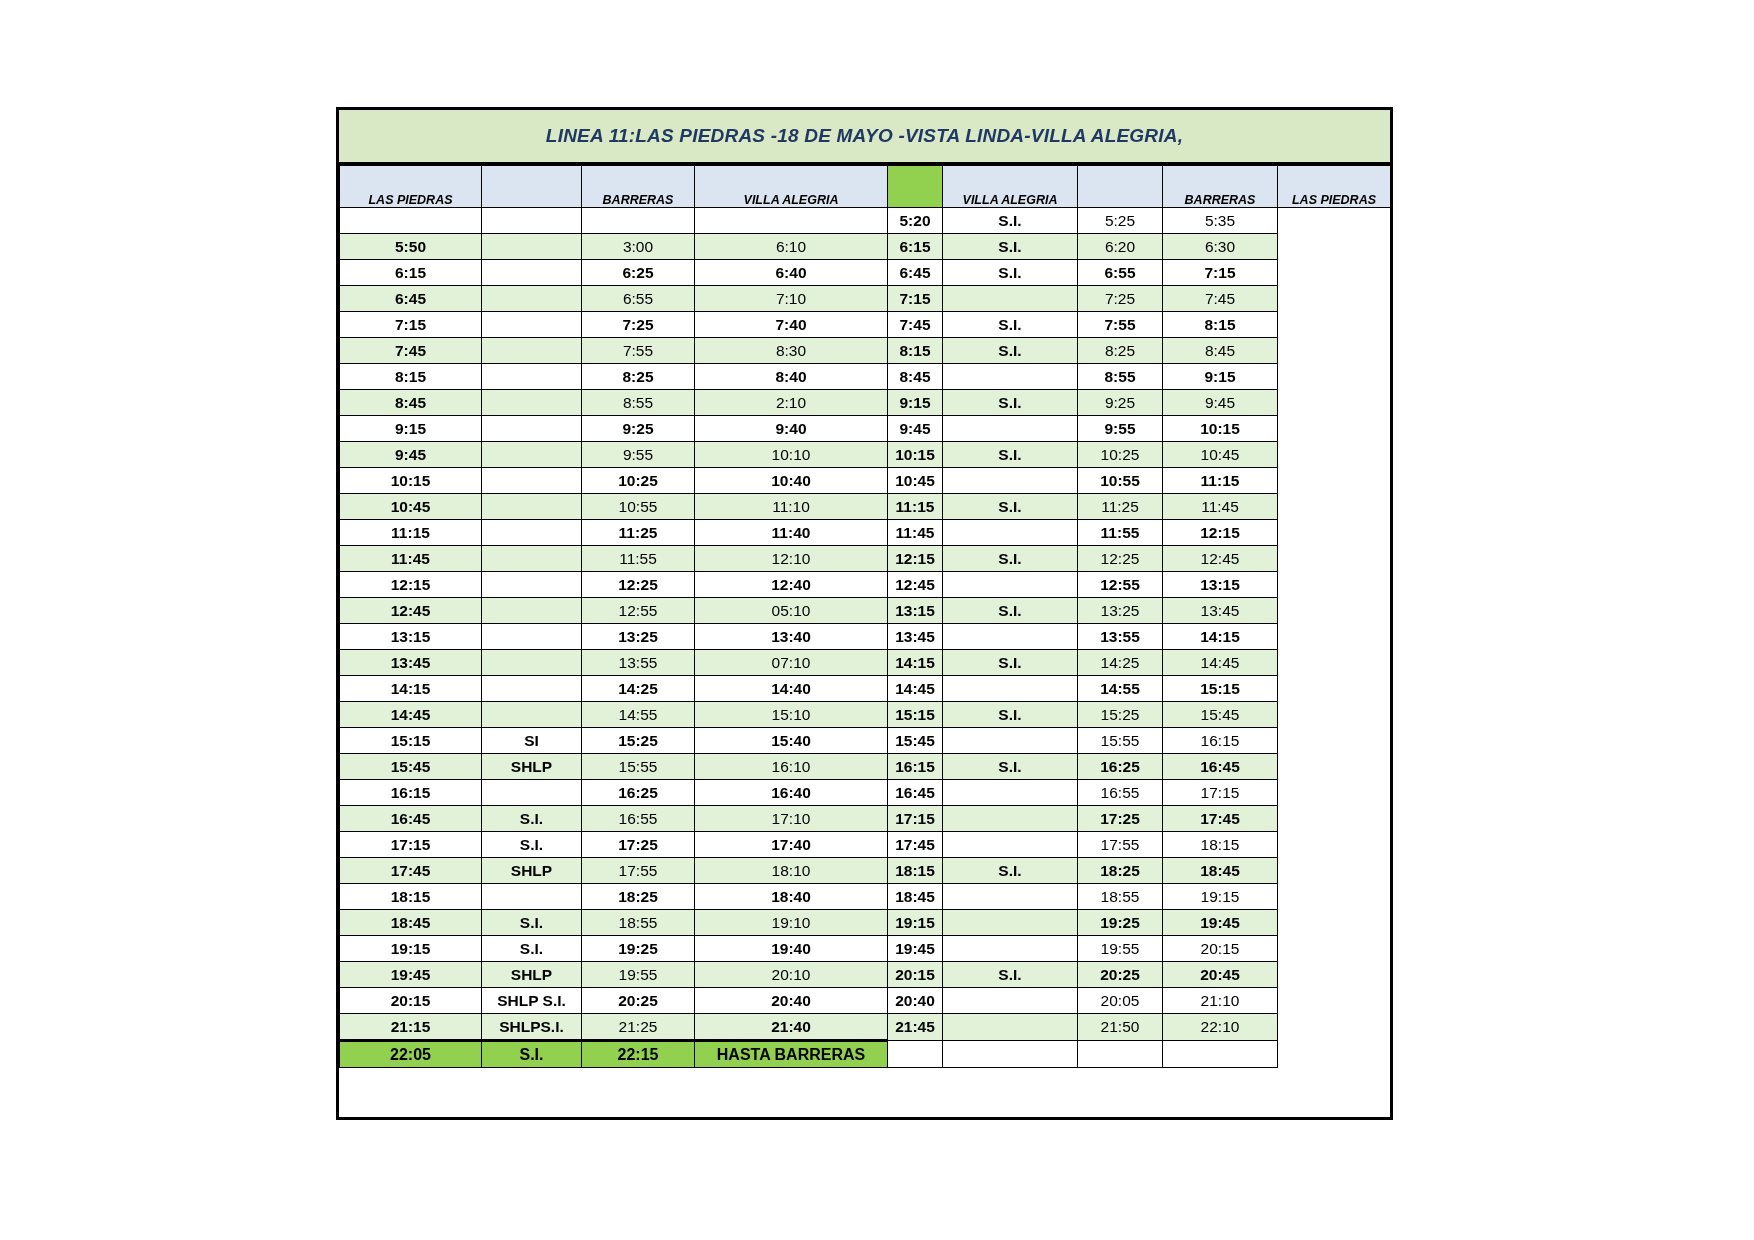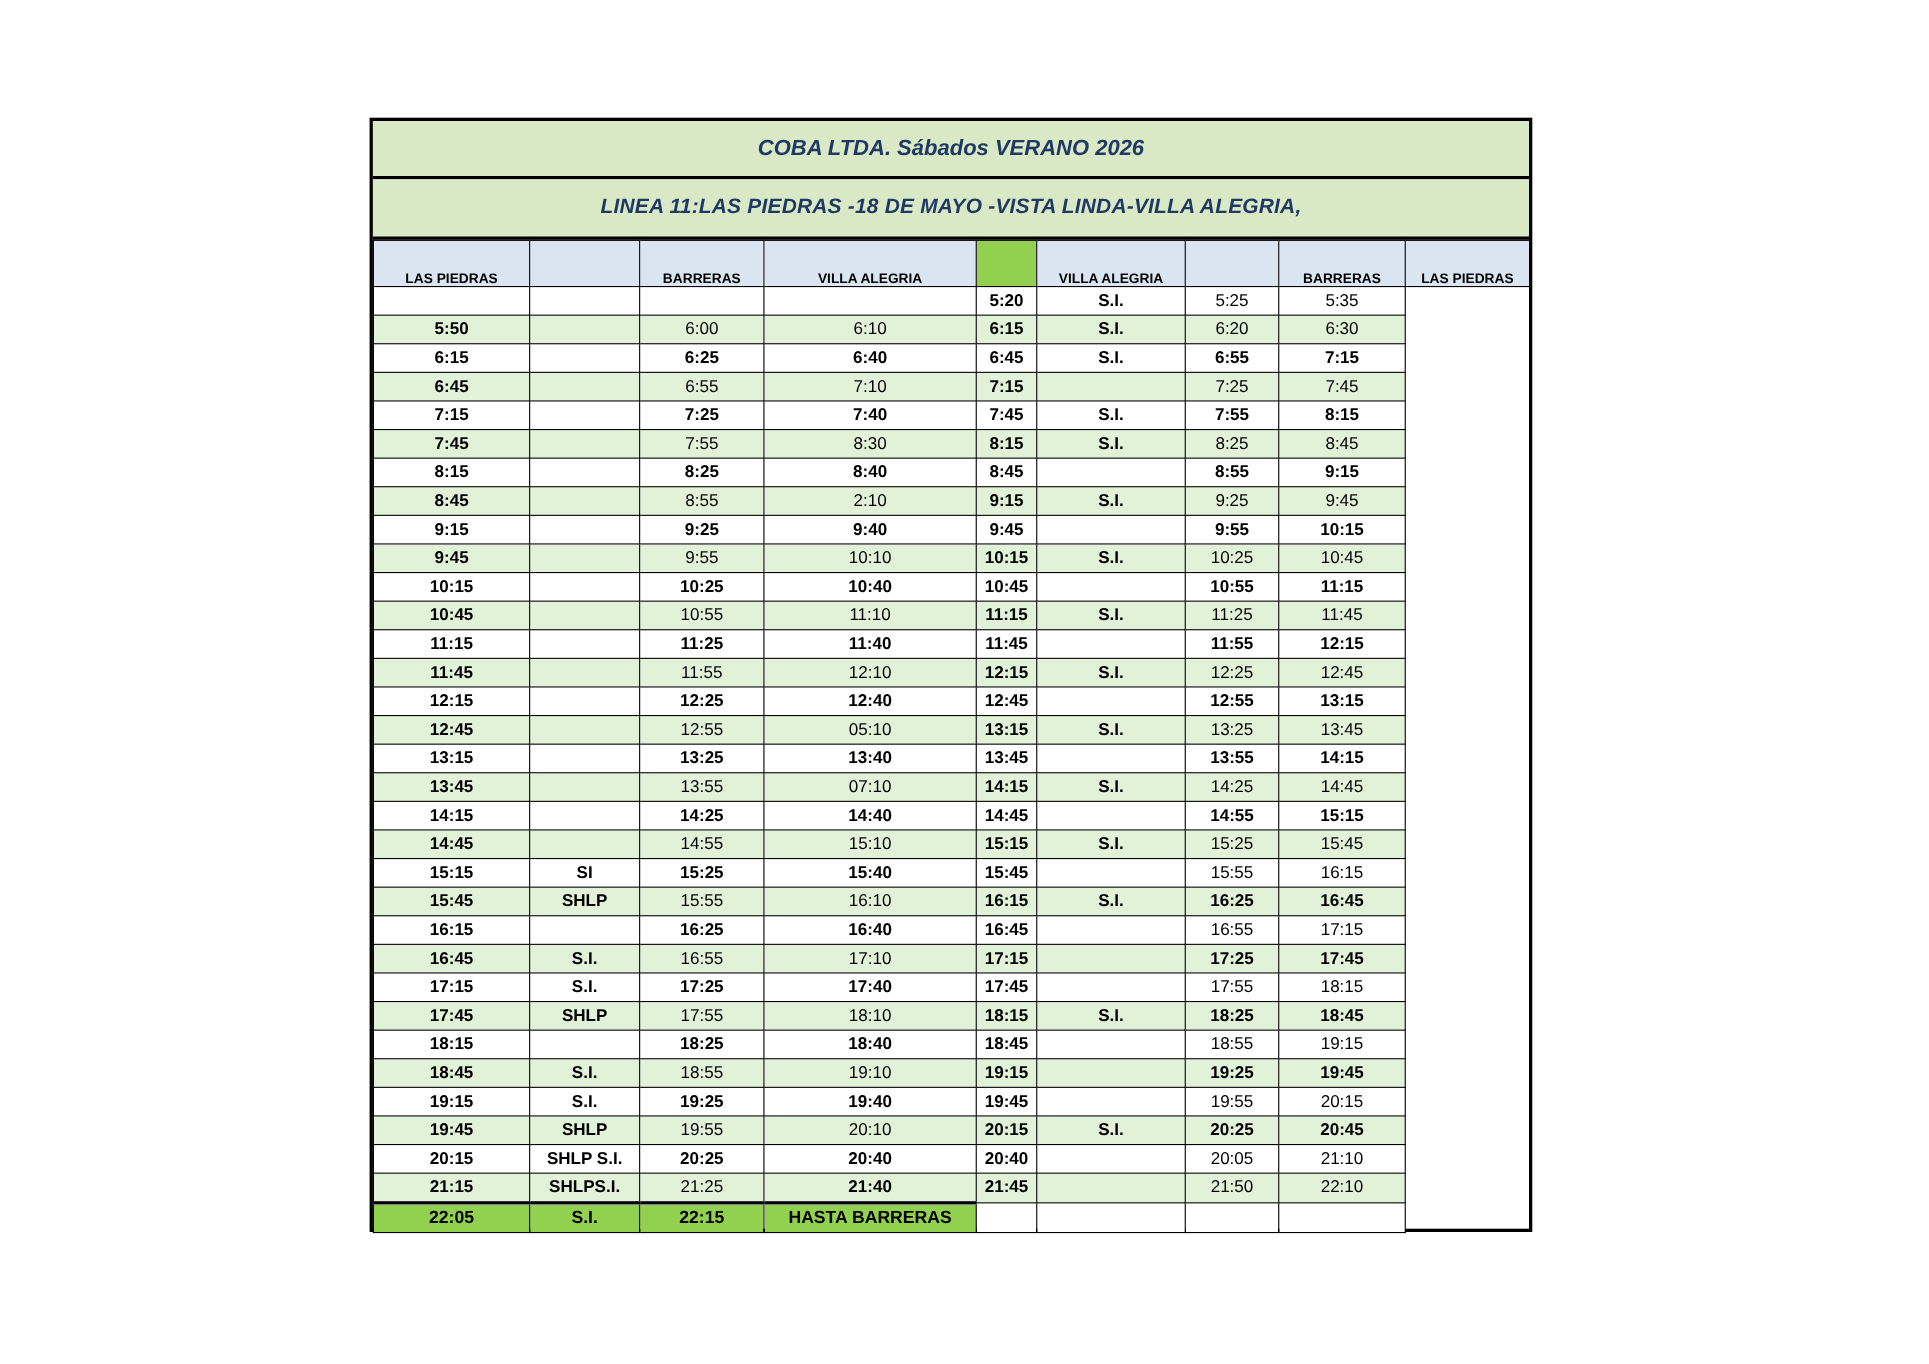--- a/index.html
+++ b/index.html
@@ -22,21 +22,21 @@
   table.grid{
     border-collapse:collapse;table-layout:fixed;width:1051px;
   }
   table.grid th,table.grid td{
     border:1px solid var(--border,#000);
     text-align:center;overflow:hidden;white-space:nowrap;
     padding:0;color:var(--text,#000);
   }
   thead th{
     height:41px;vertical-align:bottom;padding-bottom:5px;
-    font-weight:700;font-size:12.5px;
+    font-style:italic;font-weight:700;font-size:12.5px;
     color:var(--navy,#1f3864);background:var(--header-bg,#dbe5f1);
     border-bottom:2px solid var(--border,#000);
     margin-left:11px;
   }
   tbody td{
     height:25px;font-size:15.5px;font-weight:400;
     vertical-align:middle;background:#fff;
   }
   td.bold{font-weight:700;}
   td.g{background:var(--green,#e2f2d8);}
@@ -46,21 +46,20 @@
   .divcol{border-left:3px solid var(--border,#000);border-right:3px solid var(--border,#000);
           background:var(--bright,#92d050)!important;}
   .c7{border-left:3px solid var(--border,#000);border-right:3px solid var(--border,#000);}
   tr.last-row td.lhalf{border-top:3px solid var(--border,#000);font-size:16px;}
   td.hasta{font-size:13px;}
 </style>
 </head>
 <body style="--page-bg: #ffffff; --title-bg: #d9e8c5; --header-bg: #dbe5f1; --green: #e2f2d8; --bright: #92d050; --navy: #1f3864; --text: #000000; --border: #000000;">
 
 <div class="ttable">
-  <div class="title t1">COBA LTDA. Sábados VERANO 2026</div>
   <div class="title t2">LINEA 11:LAS PIEDRAS -18 DE MAYO -VISTA LINDA-VILLA ALEGRIA,</div>
   <table class="grid">
     <colgroup>
       <col style="width:142px">
         <col style="width:100px">
         <col style="width:113px">
         <col style="width:193px">
       <col style="width:55px">
       <col style="width:135px">
         <col style="width:85px">
@@ -87,21 +86,21 @@
           <td class="c2 lhalf"></td>
           <td class="c3 lhalf"></td>
           <td class="c5 rhalf bold">5:20</td>
           <td class="c6 rhalf bold">S.I.</td>
           <td class="c7 rhalf">5:25</td>
           <td class="c8 rhalf">5:35</td>
         </tr>
         <tr>
           <td class="c0 lhalf g bold">5:50</td>
           <td class="c1 lhalf g"></td>
-          <td class="c2 lhalf g">6:00</td>
+          <td class="c2 lhalf g">3:00</td>
           <td class="c3 lhalf g">6:10</td>
           <td class="c5 rhalf g bold">6:15</td>
           <td class="c6 rhalf g bold">S.I.</td>
           <td class="c7 rhalf g">6:20</td>
           <td class="c8 rhalf g">6:30</td>
         </tr>
         <tr>
           <td class="c0 lhalf bold">6:15</td>
           <td class="c1 lhalf"></td>
           <td class="c2 lhalf bold">6:25</td>

